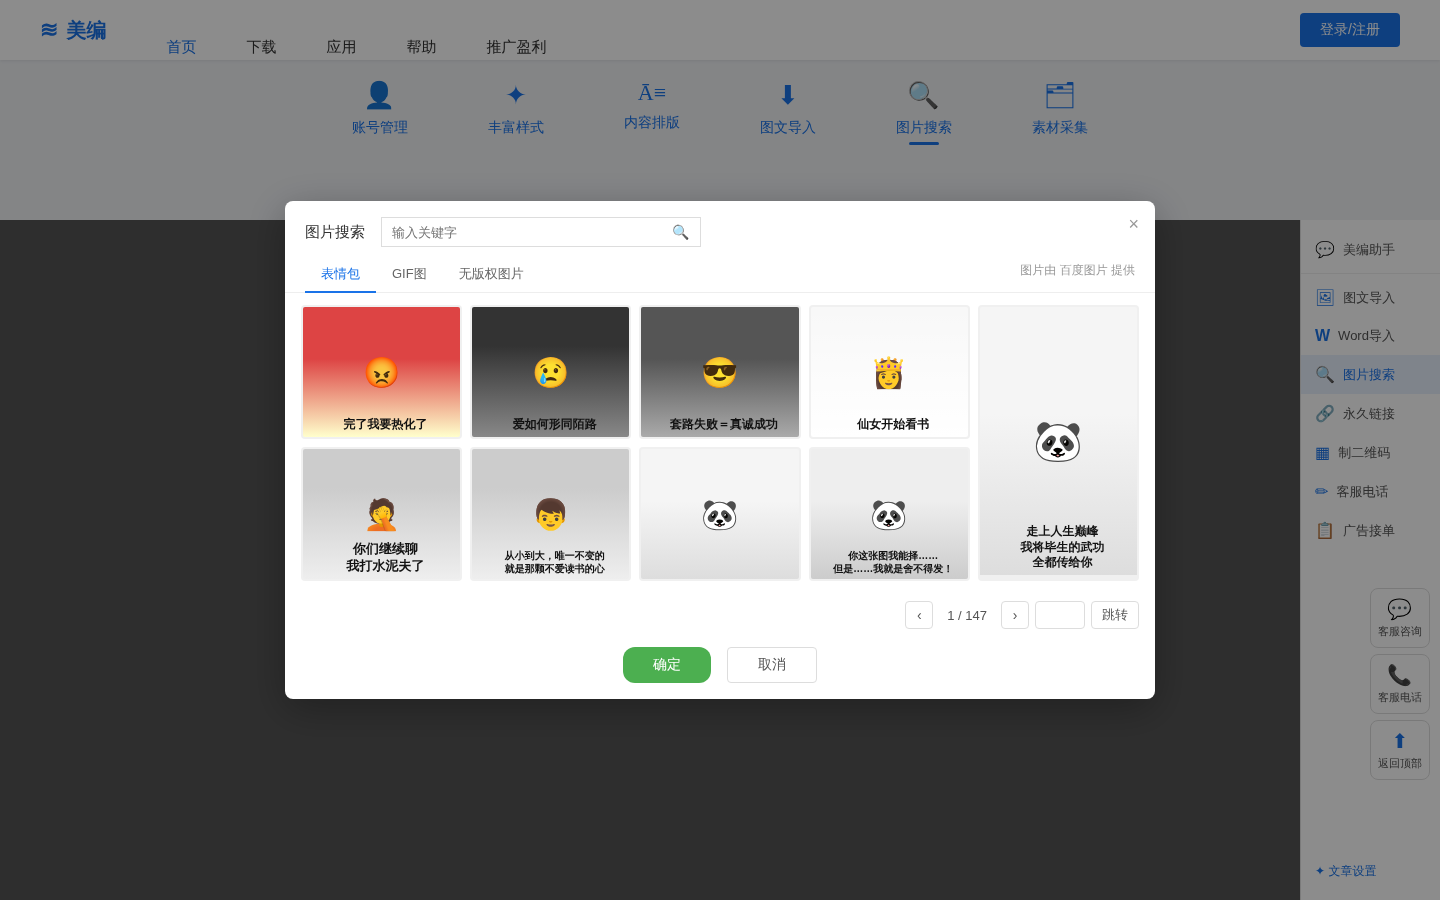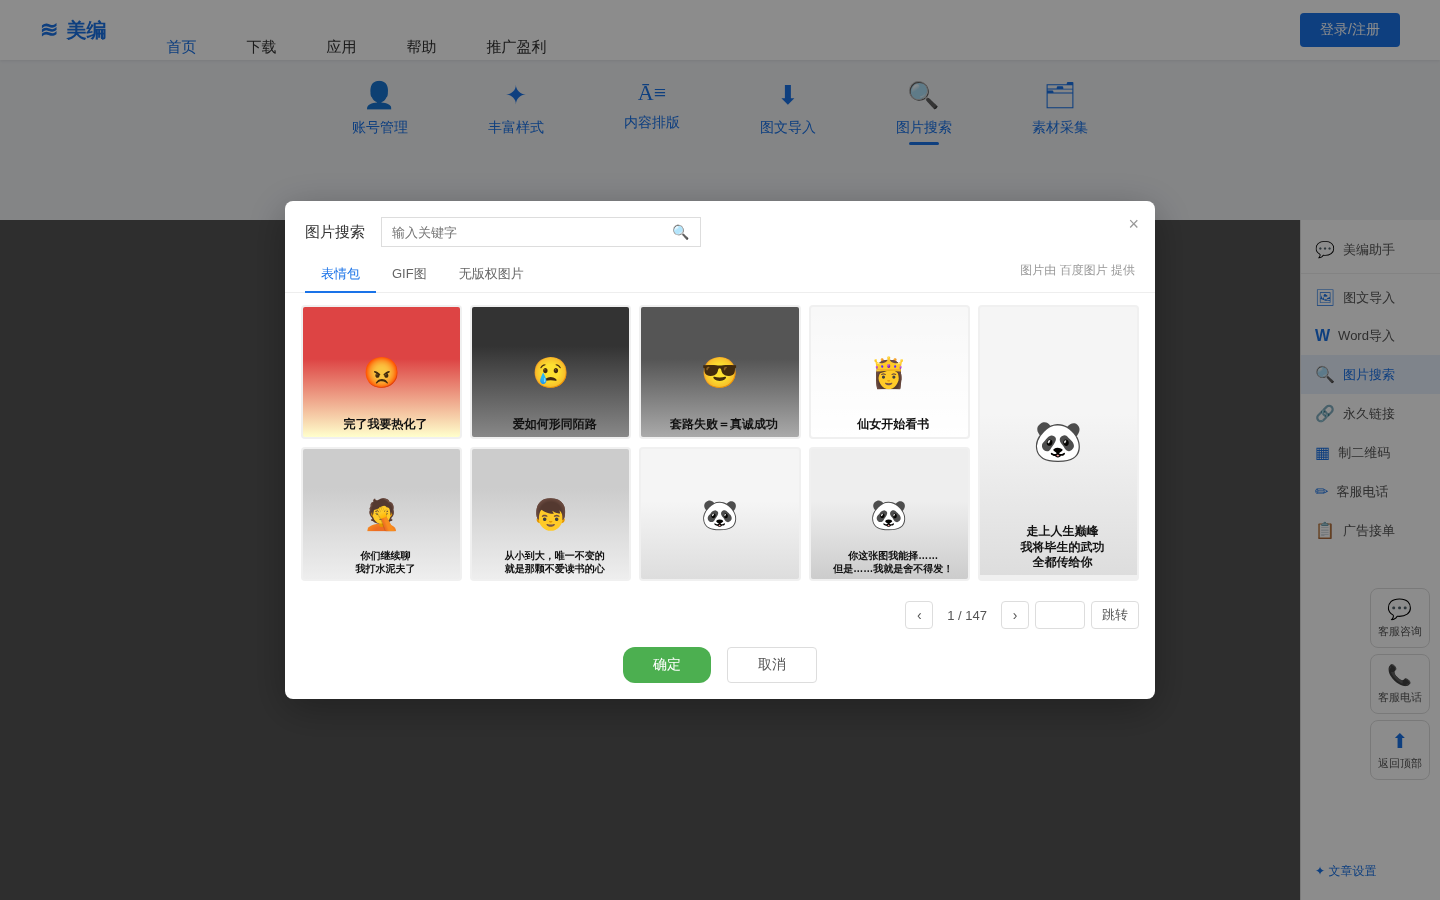--- a/index.html
+++ b/index.html
@@ -553,21 +553,21 @@
             <div class="meme-overlay" style="font-size:40px;">🐼</div>
             <div class="meme-text" style="white-space:pre-line;">走上人生巅峰
 我将毕生的武功
 全都传给你</div>
           </div>
         </div>
 
         <div class="img-cell">
           <div class="meme-img face-hat">
             <div class="meme-overlay">🤦</div>
-            <div class="meme-text" style="white-space:pre-line;font-size:10px;">你们继续聊
+            <div class="meme-text" style="white-space:pre-line;font-size:13px;">你们继续聊
 我打水泥夫了</div>
           </div>
         </div>
         <div class="img-cell">
           <div class="meme-img face-hat">
             <div class="meme-overlay">👦</div>
             <div class="meme-text" style="white-space:pre-line;font-size:10px;">从小到大，唯一不变的
 就是那颗不爱读书的心</div>
           </div>
         </div>

